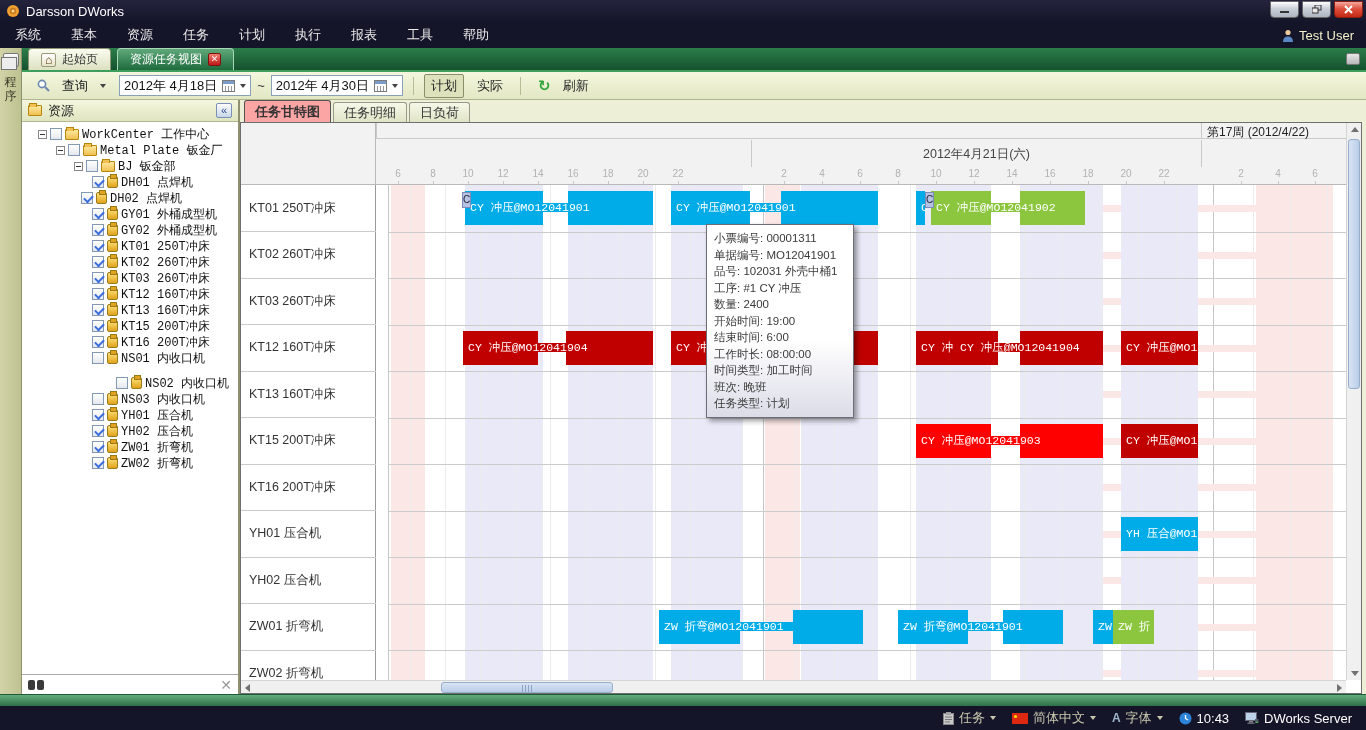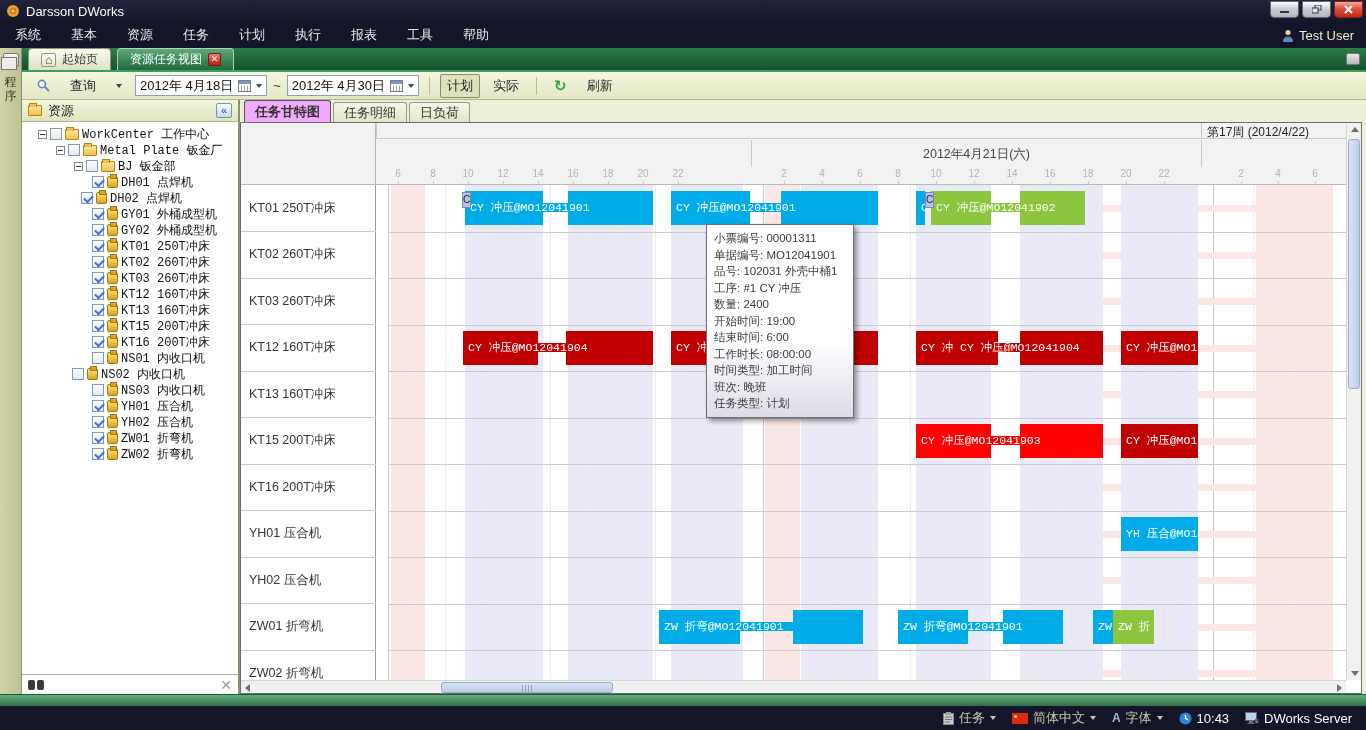--- a/index.html
+++ b/index.html
@@ -32,21 +32,21 @@
   .striprighticon { position:absolute; right:6px; top:5px; width:14px; height:12px; background:linear-gradient(#E8E8E8,#B8B8B8); border:1px solid #777; border-radius:2px; cursor:pointer; }
 
   
   .dockstrip { position:absolute; left:0; top:48px; width:22px; height:646px; background:linear-gradient(90deg,#D2D4A8,#BEC190); border-right:1px solid #8E9070; }
   .dockicon { width:16px; height:14px; margin:5px auto 8px; background:linear-gradient(#FDFDFD,#C8C8C8); border:1px solid #777; border-radius:2px; position:relative; cursor:pointer; }
   .dockicon::before { content:""; position:absolute; left:-3px; top:3px; width:14px; height:11px; background:#EDEDED; border:1px solid #777; }
   .docklabel { width:14px; margin:4px auto; font-size:12px; color:#3A3A28; line-height:14px; word-break:break-all; text-align:center; cursor:pointer; }
 
   
   .toolbar { position:absolute; left:22px; top:72px; width:1344px; height:28px; background:linear-gradient(#F4F7DE,#E2E7C4); border-bottom:1px solid #B2B690; display:flex; align-items:center; gap:6px; padding:0 8px; }
-  .tbtn { display:flex; align-items:center; gap:20px; padding:2px 6px; color:#222; font-size:13px; cursor:pointer; border:1px solid transparent; }
+  .tbtn { display:flex; align-items:center; gap:12px; padding:2px 6px; color:#222; font-size:13px; cursor:pointer; border:1px solid transparent; }
   .tbtn.pressed { background:#DDE2BC; border:1px solid #8A8F6A; border-radius:2px; }
   .caret { width:0; height:0; border-left:3px solid transparent; border-right:3px solid transparent; border-top:4px solid #444; display:inline-block; }
   .datebox { display:flex; align-items:center; height:21px; background:#fff; border:1px solid #88A0B8; padding:0 4px; gap:5px; font-size:13px; color:#111; cursor:text; }
   .calicon { width:13px; height:12px; border:1px solid #7A7A7A; background:#fff; position:relative; }
   .calicon::before { content:""; position:absolute; left:0; top:0; right:0; height:3px; background:#7A9AC8; }
   .calicon::after { content:""; position:absolute; left:2px; top:5px; width:8px; height:5px; background:repeating-linear-gradient(90deg,#999 0 1px,transparent 1px 3px); }
   .tsep { width:1px; height:18px; background:#B8BC96; margin:0 4px; }
   .tilde { font-size:13px; color:#333; }
   .refreshglyph { color:#2FA43C; font-size:15px; font-weight:bold; }
 
@@ -69,21 +69,21 @@
   .lp-footer { height:20px; border-top:1px solid #AAA; display:flex; align-items:center; padding:0 6px; }
   .binoc { width:16px; height:10px; position:relative; flex:1; }
   .binoc::before, .binoc::after { content:""; position:absolute; top:0; width:7px; height:10px; background:#3A3A3A; border-radius:2px; }
   .binoc::after { left:9px; }
   .lp-x { color:#9A9A9A; font-size:14px; font-weight:bold; cursor:pointer; }
 
   
   .main { position:absolute; left:240px; top:100px; width:1126px; height:594px; background:#EDEFD7; }
   .viewtabs { height:22px; display:flex; align-items:flex-end; padding-left:4px; gap:2px; }
   .vtab { height:20px; padding:0 10px; font-size:13px; display:flex; align-items:center; border:1px solid #9A9A8A; border-bottom:none; border-radius:3px 3px 0 0; background:linear-gradient(#F6F8E8,#E0E4C6); color:#333; cursor:pointer; }
-  .vtab.active { background:#f0abfc; border-color:#555; height:22px; font-weight:bold; }
+  .vtab.active { background:#fca5a5; border-color:#555; height:22px; font-weight:bold; }
 
   .gantt { position:absolute; left:0; top:22px; width:1122px; height:572px; border:1px solid #6E6E6E; background:#fff; }
   .g-corner { position:absolute; left:0; top:0; width:135px; height:62px; background:#F2F2F2; border-right:1px solid #B9B9B9; border-bottom:1px solid #B9B9B9; }
   .g-header { position:absolute; left:135px; top:0; width:972px; height:62px; background:#F2F2F2; border-bottom:1px solid #B9B9B9; overflow:hidden; }
   .g-weekcell { position:absolute; top:0; height:16px; border-bottom:1px solid #C9C9C9; border-left:1px solid #C9C9C9; font-size:12px; color:#222; padding:1px 0 0 5px; white-space:nowrap; }
   .g-daycell { position:absolute; top:17px; height:27px; border-left:1px solid #C9C9C9; text-align:center; font-size:12.5px; color:#444; padding-top:6px; white-space:nowrap; }
   .g-tick { position:absolute; top:45px; width:24px; margin-left:-12px; text-align:center; font-size:10px; color:#B2B2B2; }
   .g-tickmark { position:absolute; top:58px; width:1px; height:4px; background:#C9C9C9; }
 
   .g-body { position:absolute; left:0; top:62px; width:1107px; height:497px; overflow:hidden; }
@@ -306,21 +306,21 @@
         <div class="trow" style="padding-left: 70px;">
           <div class="chk on"></div>
           <div class="machineicon"></div>
           <span class="lbl">KT16 200T冲床</span>
         </div>
         <div class="trow" style="padding-left: 70px;">
           <div class="chk"></div>
           <div class="machineicon"></div>
           <span class="lbl">NS01 内收口机</span>
         </div>
-        <div class="trow" style="padding-left: 50px;">
+        <div class="trow" style="padding-left: 94px; margin-top: 9px;">
           <div class="chk"></div>
           <div class="machineicon"></div>
           <span class="lbl">NS02 内收口机</span>
         </div>
         <div class="trow" style="padding-left: 70px;">
           <div class="chk"></div>
           <div class="machineicon"></div>
           <span class="lbl">NS03 内收口机</span>
         </div>
         <div class="trow" style="padding-left: 70px;">

